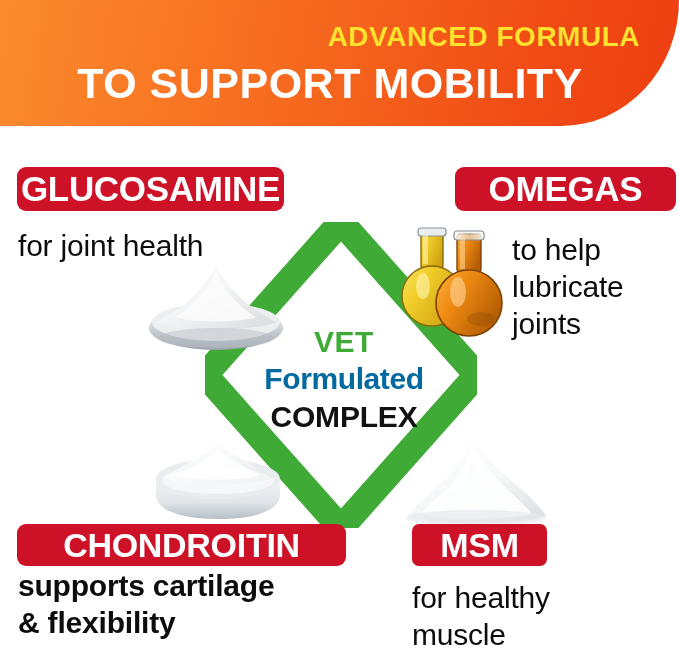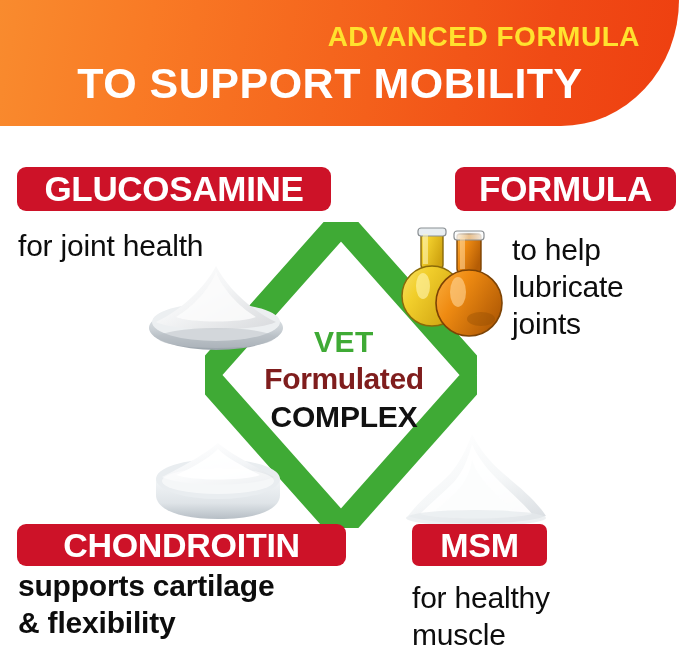--- a/index.html
+++ b/index.html
@@ -64,21 +64,21 @@
     color: #ffffff;
     font-weight: bold;
     display: flex;
     align-items: center;
     justify-content: center;
     letter-spacing: -0.3px;
     box-sizing: border-box;
   }
   .badge-glucosamine {
     left: 17px; top: 167px;
-    width: 314px; height: 44px;
+    width: 267px; height: 44px;
     font-size: 35px;
   }
   .badge-omegas {
     left: 455px; top: 167px;
     width: 221px; height: 44px;
     font-size: 35px;
   }
   .badge-chondroitin {
     left: 17px; top: 524px;
     width: 329px; height: 42px;
@@ -129,21 +129,21 @@
     line-height: 36px;
     font-weight: bold;
     color: #3faa35;
     letter-spacing: 0.5px;
     margin-top: 22px;
   }
   .center-formulated {
     font-size: 30px;
     line-height: 38px;
     font-weight: bold;
-    color: #7f1d1d;
+    color: #0369a1;
     letter-spacing: -0.4px;
   }
   .center-complex {
     font-size: 30px;
     line-height: 38px;
     font-weight: bold;
     color: #111111;
     letter-spacing: -0.2px;
   }
 
@@ -270,21 +270,21 @@
     </svg>
   </div>
 
   <div class="center-text">
     <div class="center-vet">VET</div>
     <div class="center-formulated">Formulated</div>
     <div class="center-complex">COMPLEX</div>
   </div>
 
   <div class="badge badge-glucosamine">GLUCOSAMINE</div>
-  <div class="badge badge-omegas">FORMULA</div>
+  <div class="badge badge-omegas">OMEGAS</div>
   <div class="badge badge-chondroitin">CHONDROITIN</div>
   <div class="badge badge-msm">MSM</div>
 
   <div class="caption cap-glucosamine">
     <div>for joint health</div>
   </div>
 
   <div class="caption cap-omegas">
     <div>to help</div>
     <div>lubricate</div>

